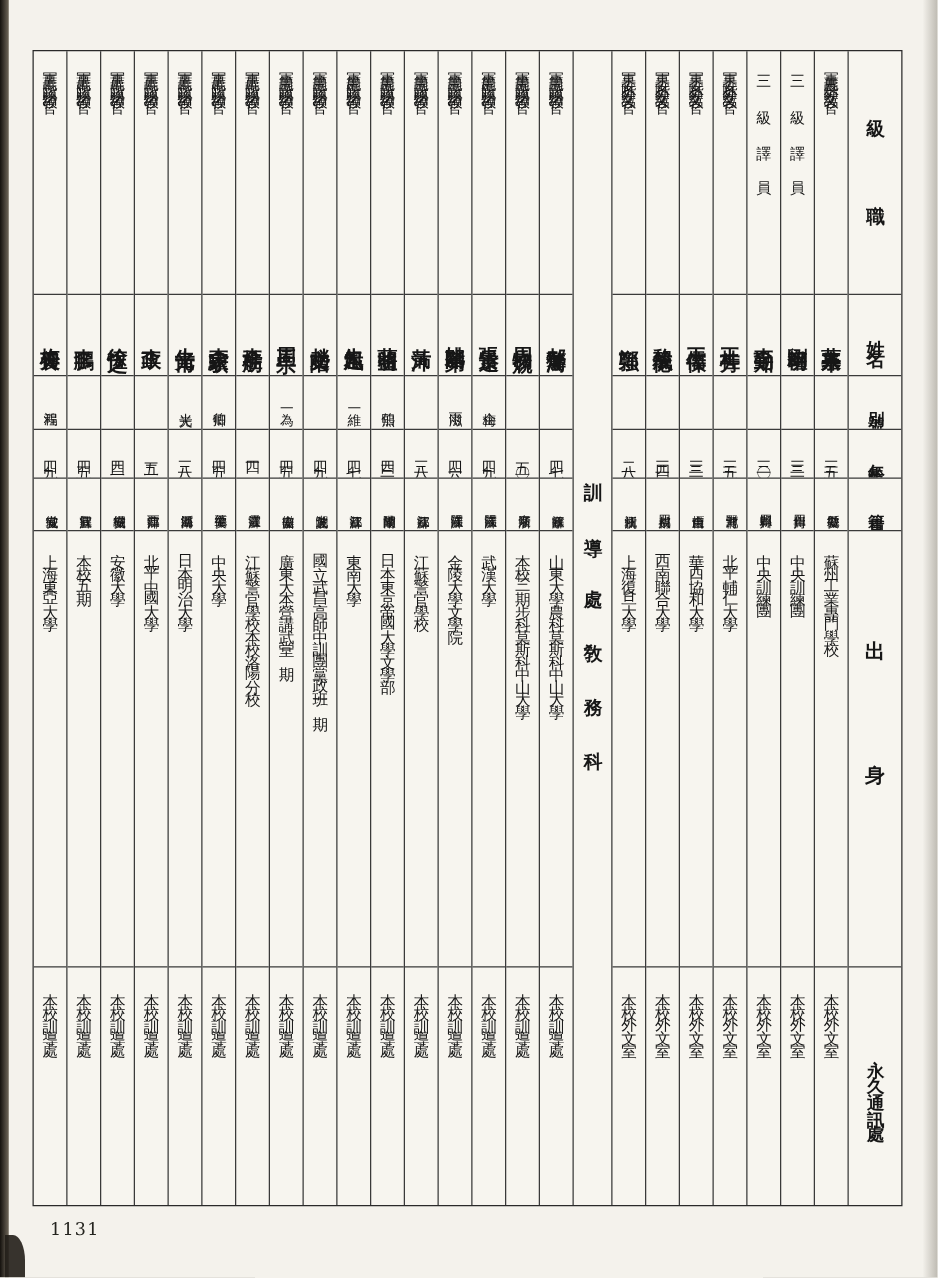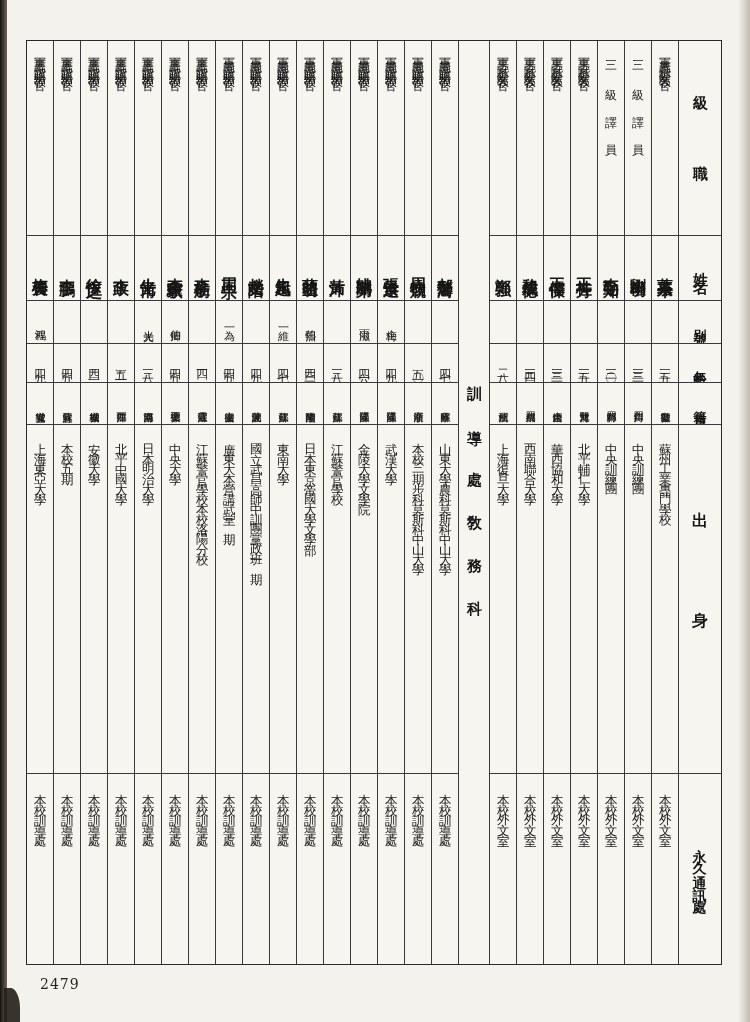--- a/index.html
+++ b/index.html
@@ -612,14 +612,14 @@
       <div class="cell r-origin cell-origin-label">
           <span class="vt lbl lbl-origin">出身</span>
         </div>
       <div class="cell r-addr cell-addr-label">
           <span class="vt lbl lbl-addr">永久通訊處</span>
         </div>
     </div>
 
   </div>
 
-  <div class="page-num">2479</div>
+  <div class="page-num">1131</div>
 </div>
 
 </body></html>

